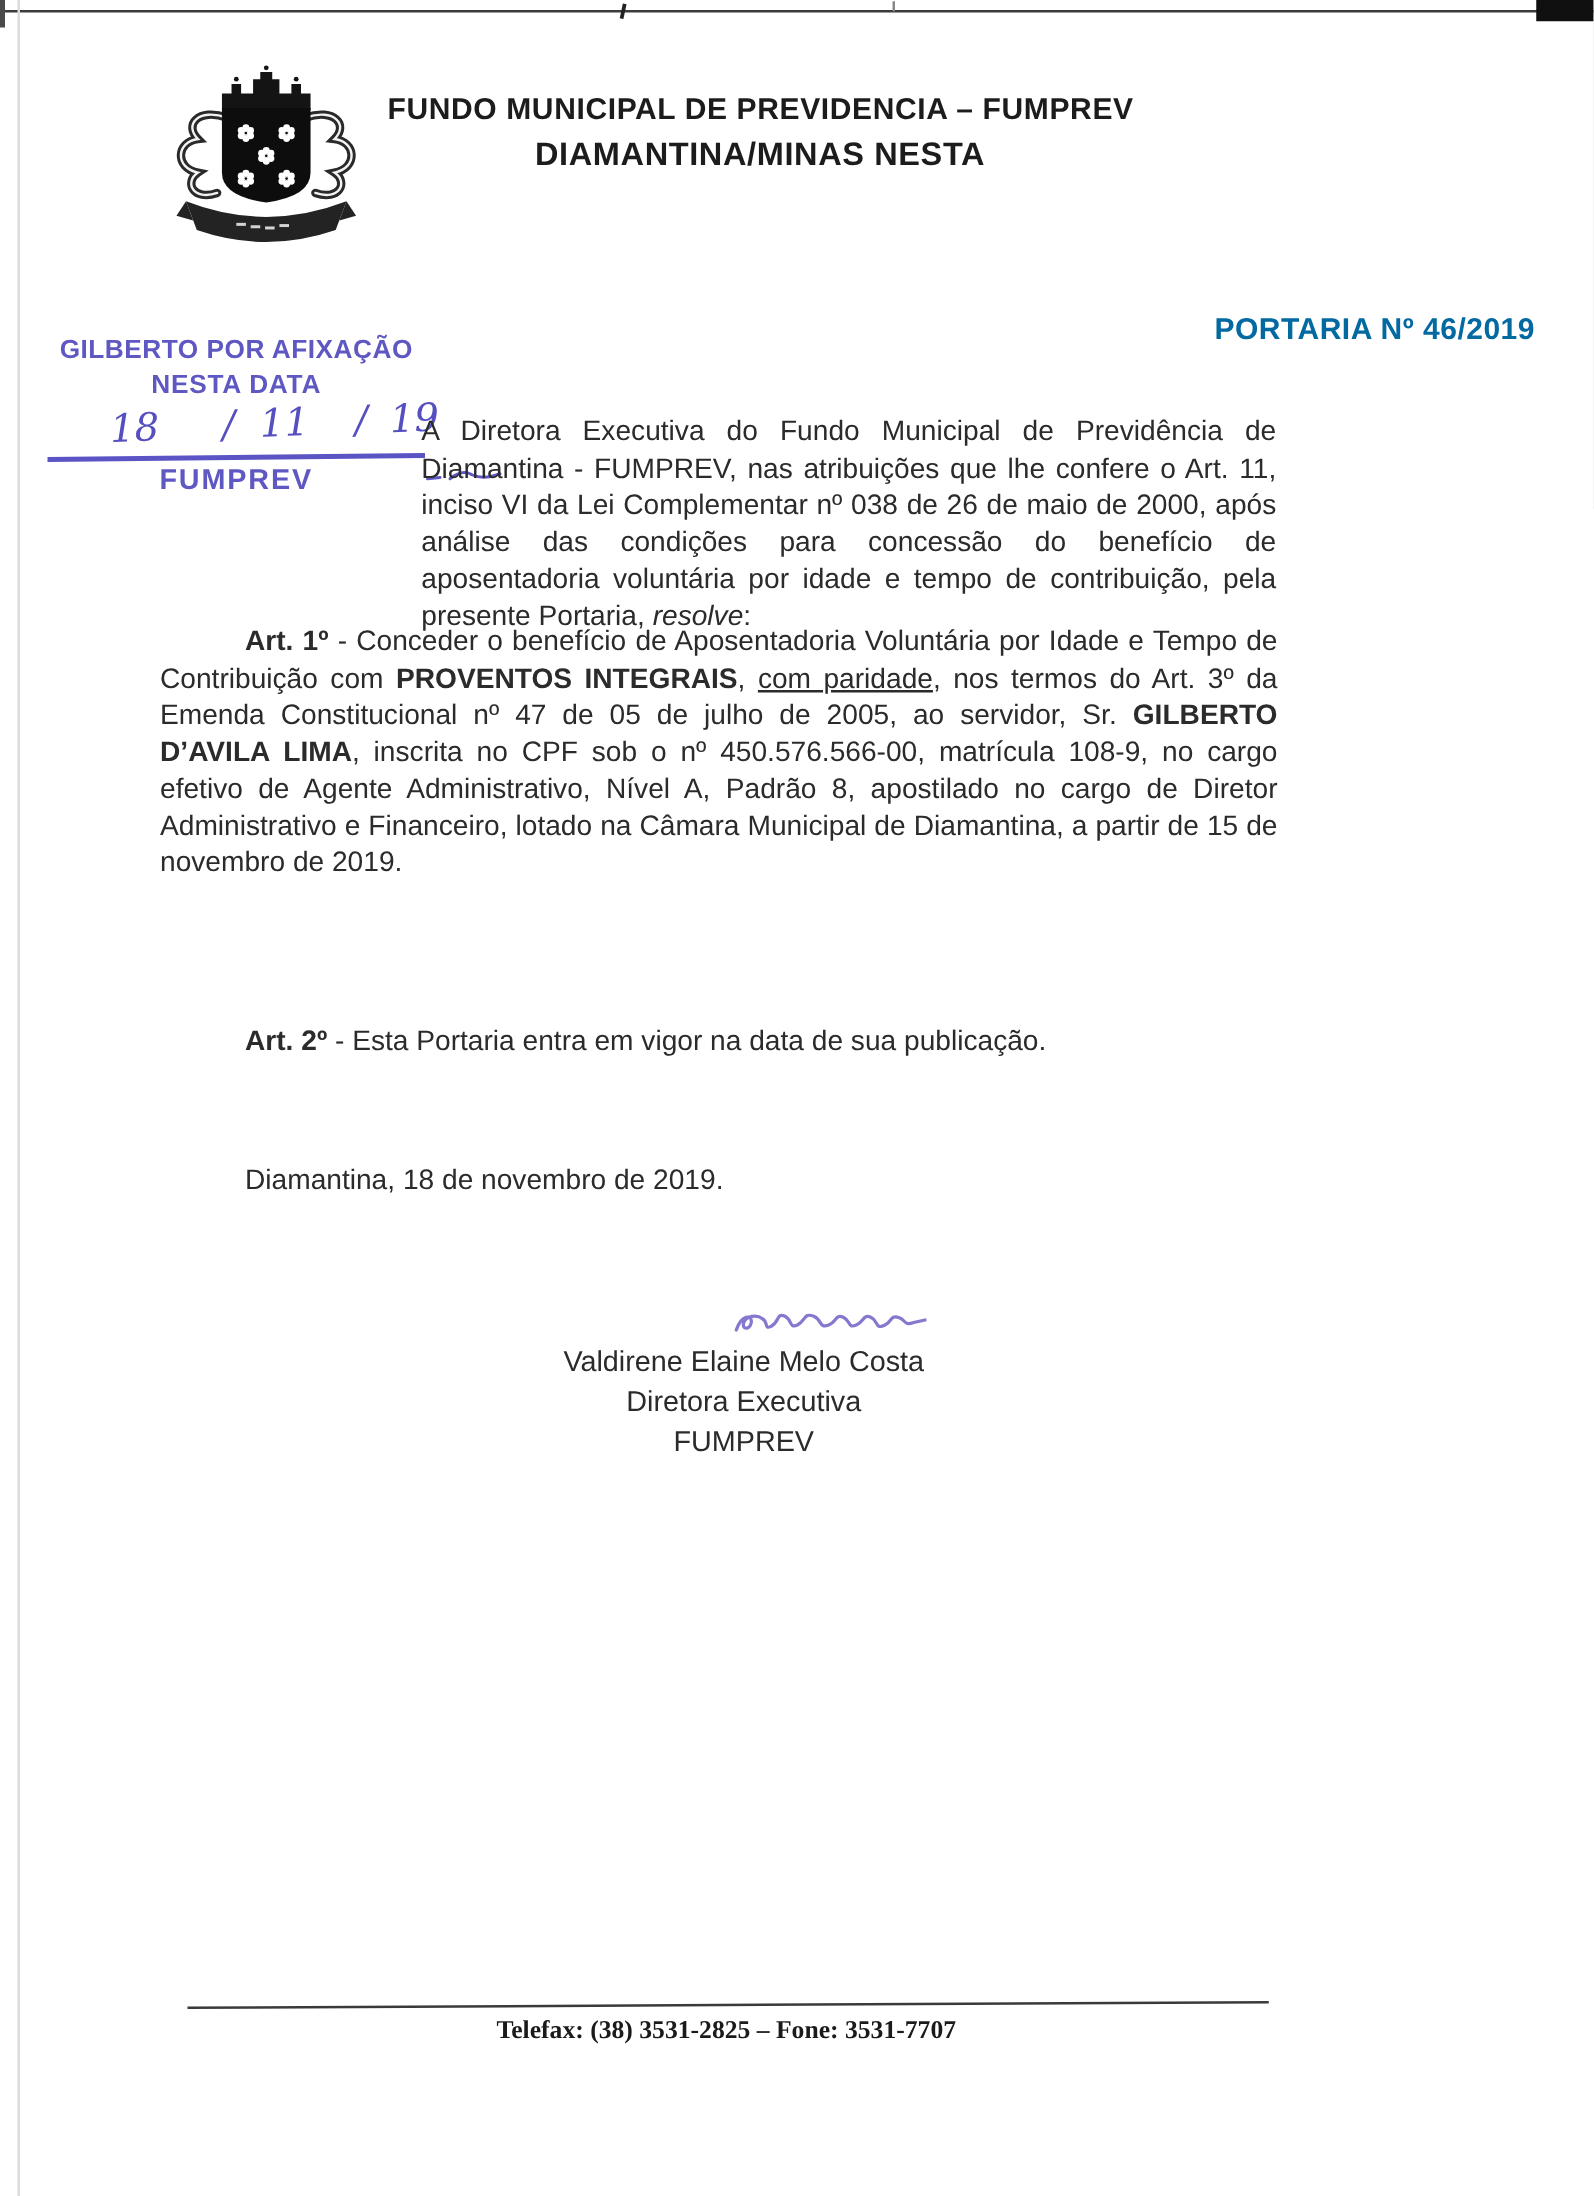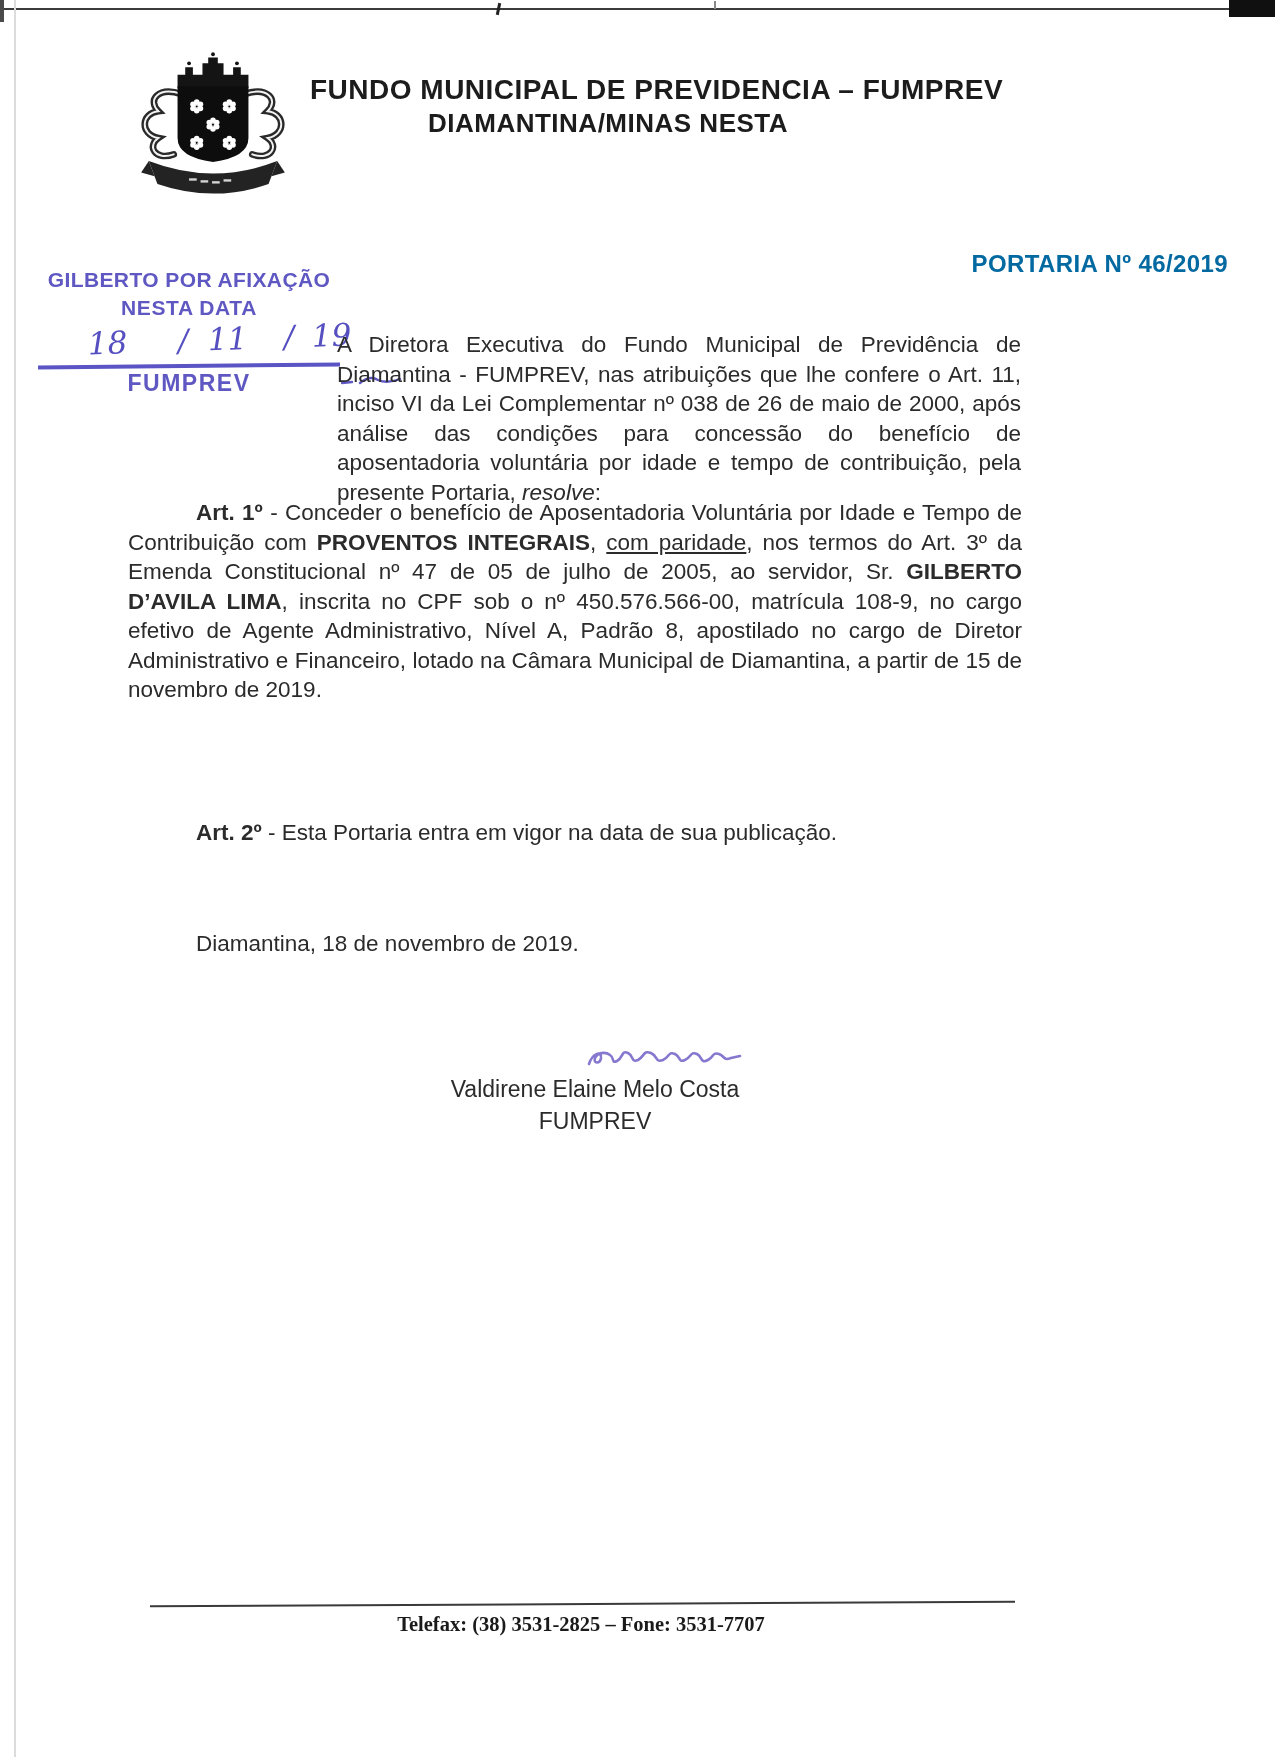--- a/index.html
+++ b/index.html
@@ -11,21 +11,21 @@
   
   .top-line{position:absolute;top:8px;left:0;width:1275px;height:2px;background:#3c3c3c;}
   .top-right-block{position:absolute;top:0;right:0;width:46px;height:17px;background:#101010;}
   .top-tick{position:absolute;top:3px;left:497px;width:3px;height:12px;background:#222;transform:rotate(12deg);}
   .top-tick2{position:absolute;top:1px;left:714px;width:2px;height:8px;background:#888;}
   .left-edge{position:absolute;top:0;left:14px;width:2px;height:1757px;background:#dcdcdc;}
   .left-corner{position:absolute;top:0;left:0;width:4px;height:22px;background:#4a4a4a;}
 
   
   .crest{position:absolute;left:122px;top:52px;width:182px;height:152px;}
-  .org-line1{position:absolute;left:310px;top:74px;font-size:28px;font-weight:bold;color:#1c1c1c;letter-spacing:.5px;}
+  .org-line1{position:absolute;left:310px;top:74px;font-size:24px;font-weight:bold;color:#1c1c1c;letter-spacing:.5px;}
   .org-line2{position:absolute;left:428px;top:108px;font-size:26px;font-weight:bold;color:#1c1c1c;letter-spacing:.5px;}
 
   .doc-title{position:absolute;left:0;top:250px;width:1228px;text-align:right;font-size:24px;font-weight:bold;color:#0369a1;letter-spacing:.4px;}
 
   
   .stamp{position:absolute;left:36px;top:268px;width:306px;text-align:center;color:#5f58c2;}
   .stamp-l1{font-size:21px;font-weight:bold;letter-spacing:.4px;}
   .stamp-l2{font-size:21px;font-weight:bold;letter-spacing:.6px;margin-top:4px;}
   .stamp-date{position:relative;height:42px;margin-top:2px;font-family:"DejaVu Serif",serif;font-style:italic;font-size:31px;color:#554fc0;transform:rotate(-2deg);}
   .stamp-date span{position:absolute;top:0;}
@@ -175,20 +175,21 @@
   <div class="para preamble"><span>A Diretora Executiva do Fundo Municipal de Previdência de Diamantina - FUMPREV, nas atribuições que lhe confere o Art. 11, inciso VI da Lei Complementar nº 038 de 26 de maio de 2000, após análise das condições para concessão do benefício de aposentadoria voluntária por idade e tempo de contribuição, pela presente Portaria, </span><span style="font-style: italic;">resolve</span><span>:</span></div>
   <div class="para art1"><span style="font-weight: bold;">Art. 1º</span><span> - Conceder o benefício de Aposentadoria Voluntária por Idade e Tempo de Contribuição com </span><span style="font-weight: bold;">PROVENTOS INTEGRAIS</span><span>, </span><span style="text-decoration: underline;">com paridade</span><span>, nos termos do Art. 3º da Emenda Constitucional nº 47 de 05 de julho de 2005, ao servidor, Sr. </span><span style="font-weight: bold;">GILBERTO D’AVILA LIMA</span><span>, inscrita no CPF sob o nº 450.576.566-00, matrícula 108-9, no cargo efetivo de Agente Administrativo, Nível A, Padrão 8, apostilado no cargo de Diretor Administrativo e Financeiro, lotado na Câmara Municipal de Diamantina, a partir de 15 de novembro de 2019.</span></div>
   <div class="para art2"><span style="font-weight: bold; text-align: right;">Art. 2º</span><span> - Esta Portaria entra em vigor na data de sua publicação.</span></div>
   <div class="date-line">Diamantina, 18 de novembro de 2019.</div>
 
   <svg class="sig-scribble" width="160" height="28" viewBox="0 0 160 28">
     <path d="M4 20 C8 8 17 7 16 14 C15 20 8 20 10 14 C12 9 20 7 25 11 C30 14 26 20 32 17 C39 13 36 6 43 9 C49 12 46 19 53 16 C60 12 58 6 66 9 C73 12 70 19 78 16 C85 13 83 7 90 10 C96 13 93 19 100 16 C107 13 105 7 112 10 C118 13 115 20 123 16 C129 13 127 8 134 10 C140 12 138 17 146 14 L155 12" fill="none" stroke="#8677cf" stroke-width="2.6" stroke-linecap="round"></path>
   </svg>
   <div class="sig-block">
     <div class="sig-name">Valdirene Elaine Melo Costa</div>
+    <div class="sig-role">Diretora Executiva</div>
     <div class="sig-org">FUMPREV</div>
   </div>
 
   <div class="footer-rule"></div>
   <div class="footer">
     <div class="footer-l2">Telefax: (38) 3531-2825 – Fone: 3531-7707</div>
   </div>
 
 </div>
 

